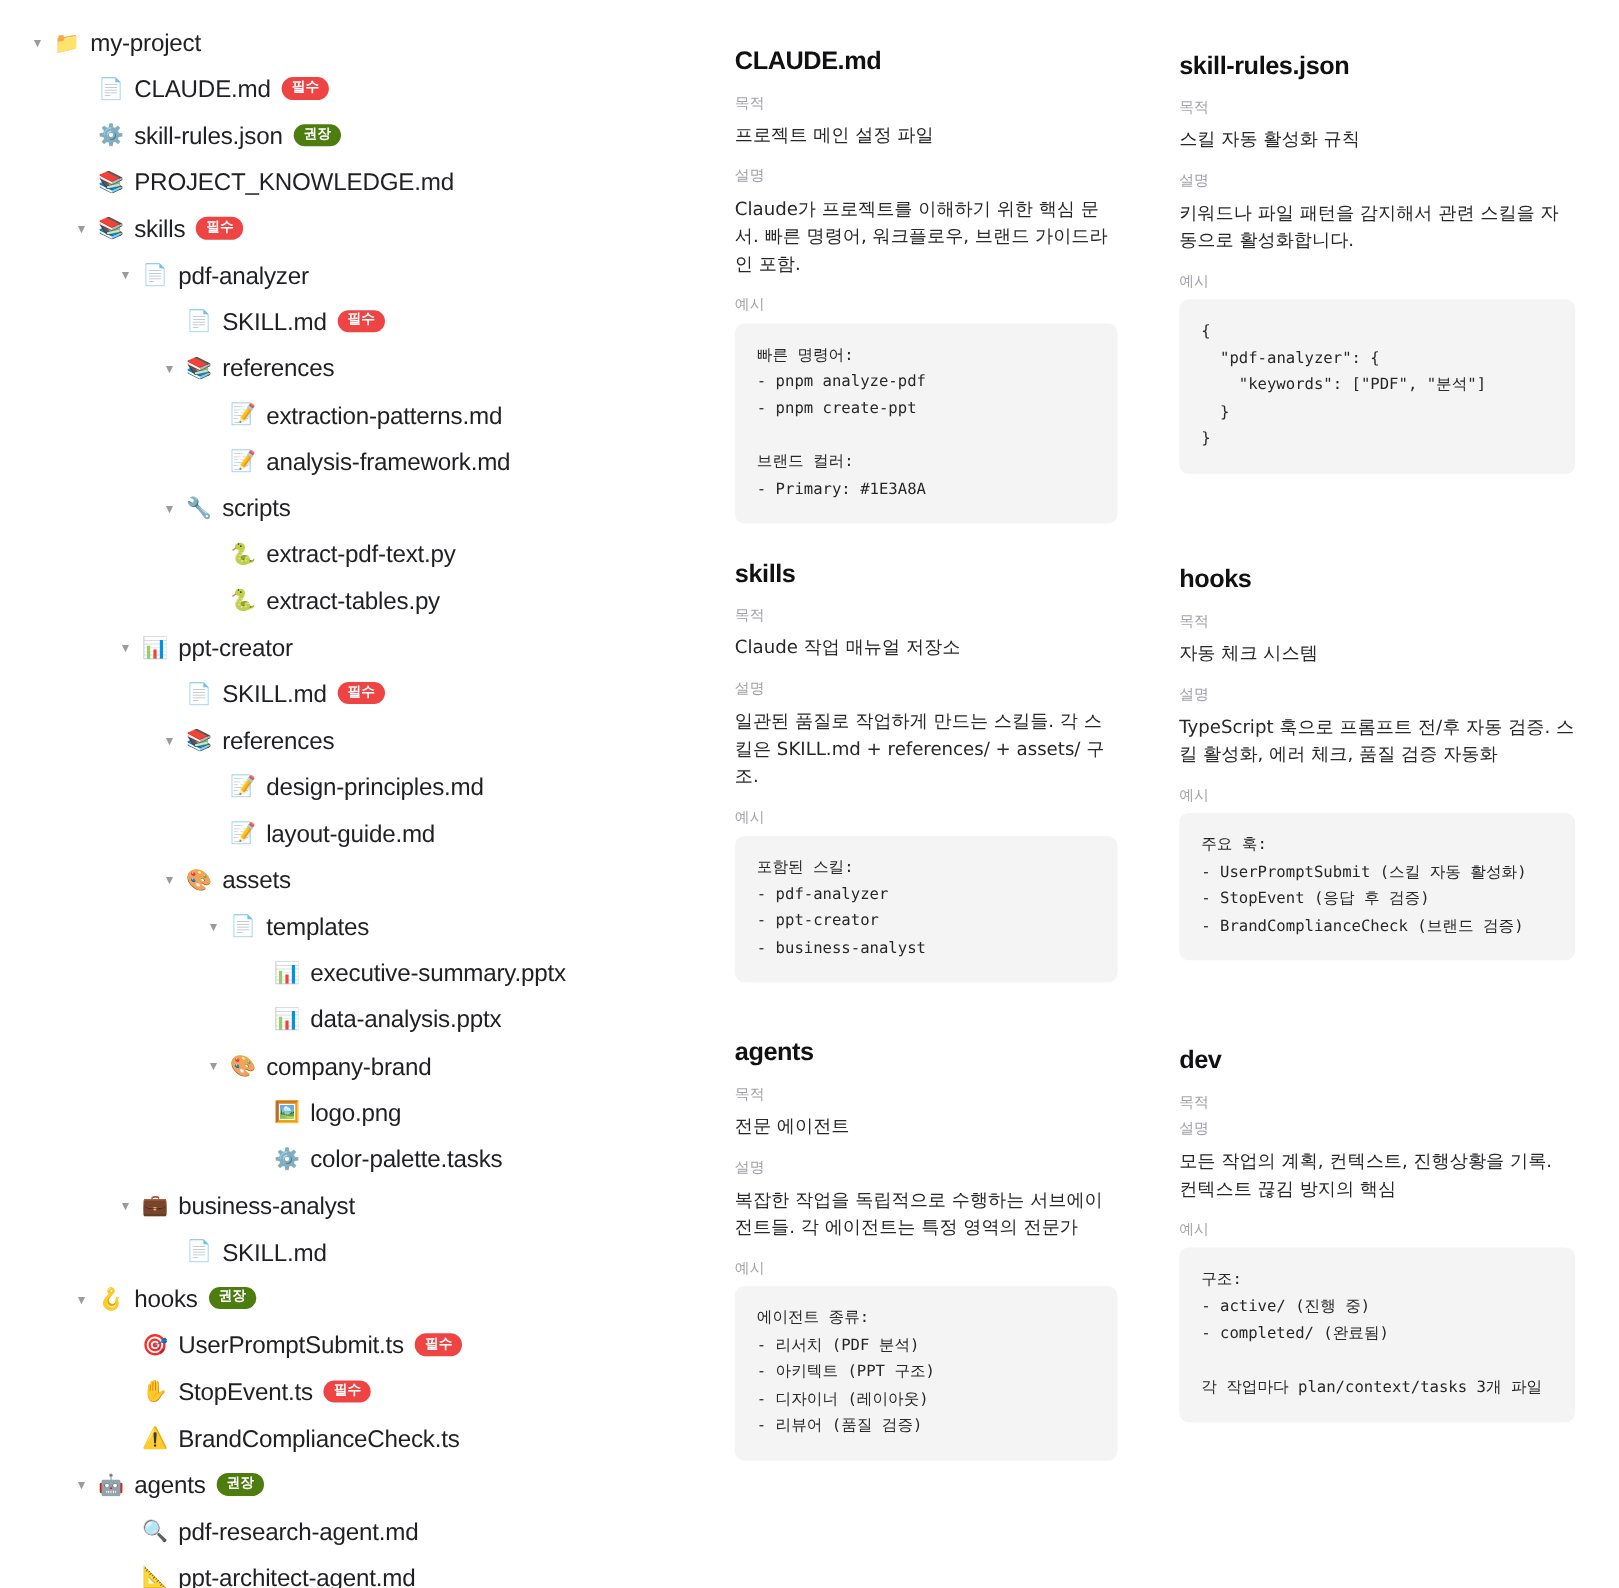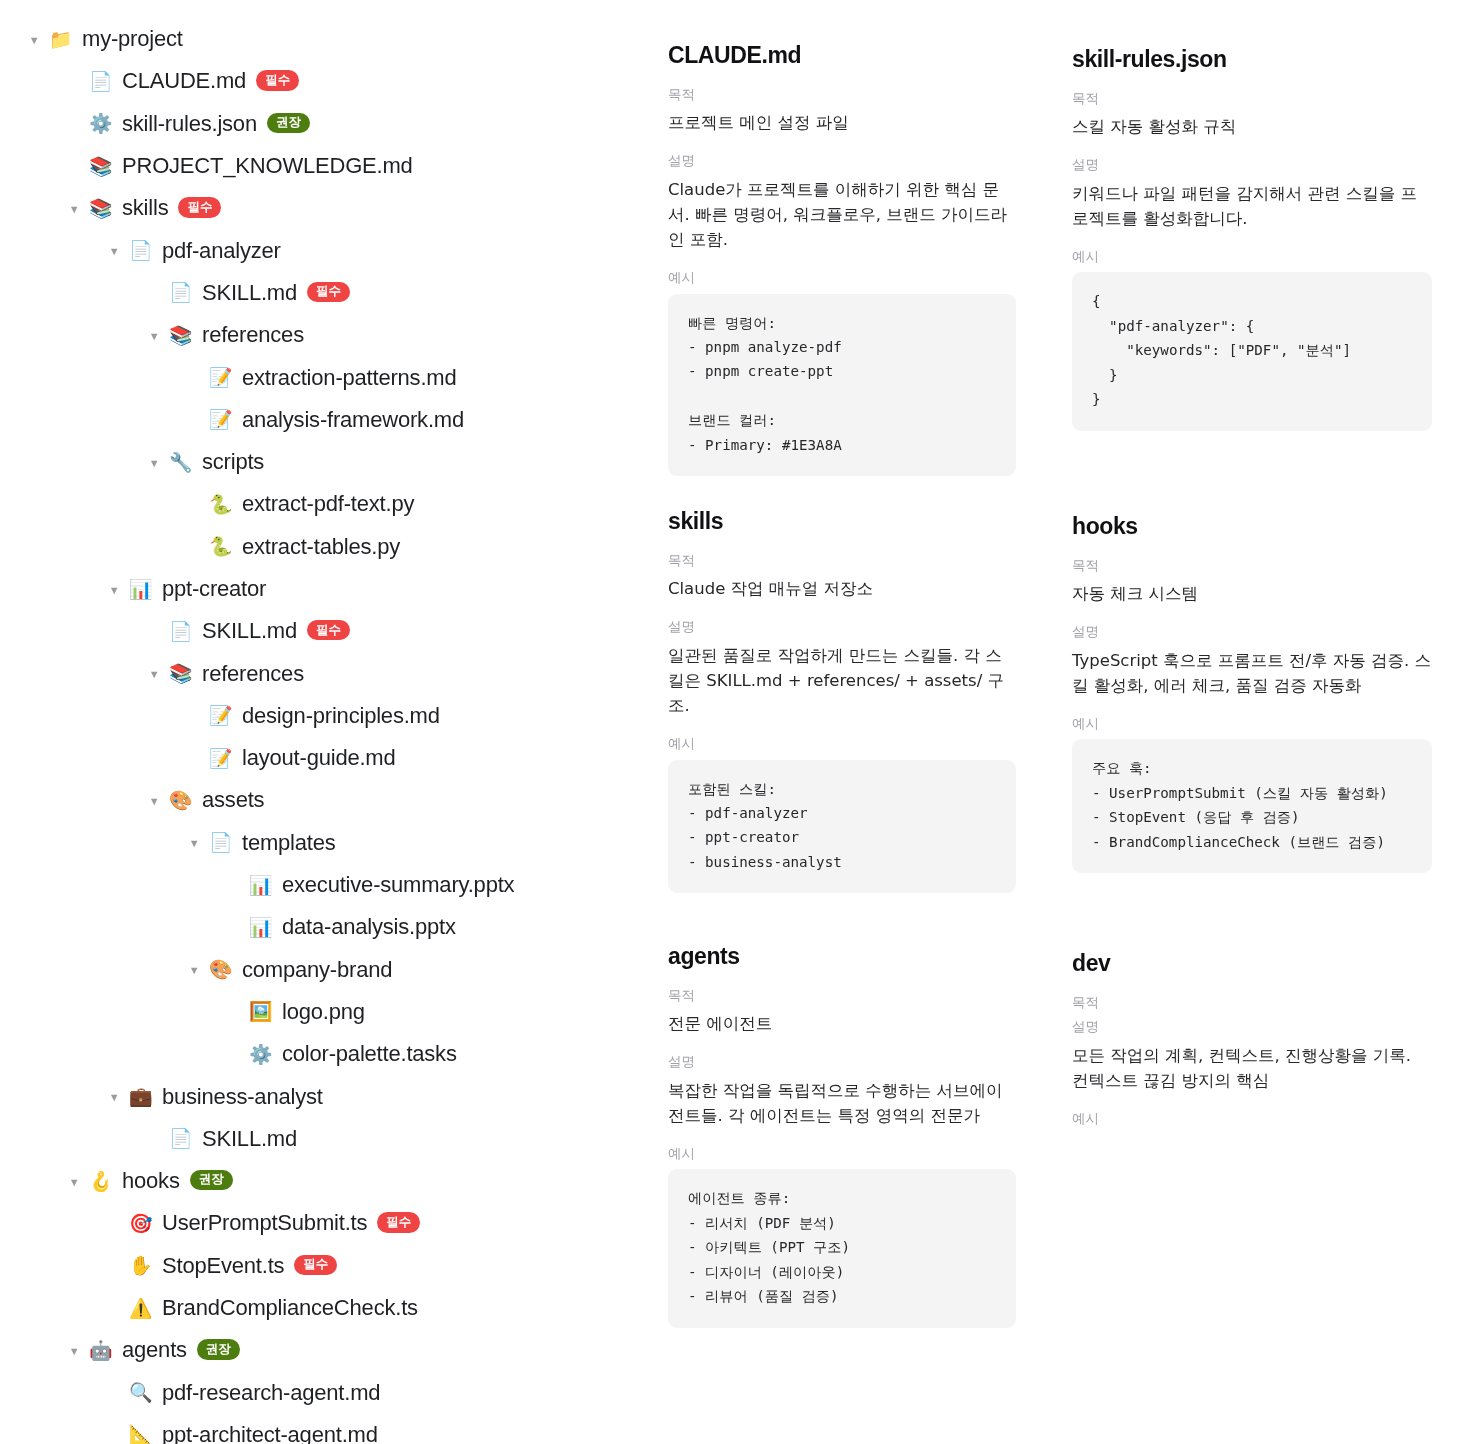--- a/index.html
+++ b/index.html
@@ -65,21 +65,21 @@
     margin-left: 10px;
     padding: 2.5px 9px 3.5px 9px;
     border-radius: 999px;
     font-size: 12.5px;
     font-weight: 700;
     color: #ffffff;
     line-height: 1.15;
     letter-spacing: 0px;
     position: relative;
     top: -1px;
-    font-family: Liberation Sans, sans-serif;
+    font-family: Liberation Mono, monospace;
   }
   .badge.req  { background: #ef4444; }
   .badge.rec  { background: #4d7c0f; }
 
   
   .col {
     position: absolute;
     top: 38px;
     width: 348px;
   }
@@ -352,21 +352,21 @@
 - 리뷰어 (품질 검증)</pre>
       </div>
     </div>
 
   <div class="col" id="col-right">
       <div class="card" style="position: absolute; top: 8px; left: 0px; width: 100%;">
         <div class="card-title">skill-rules.json</div>
         <div class="field-label">목적</div>
         <div class="field-value">스킬 자동 활성화 규칙</div>
         <div class="field-label">설명</div>
-        <div class="field-value">키워드나 파일 패턴을 감지해서 관련 스킬을 프로젝트를 활성화합니다.</div>
+        <div class="field-value">키워드나 파일 패턴을 감지해서 관련 스킬을 자동으로 활성화합니다.</div>
         <div class="field-label">예시</div>
         <pre class="code-block">{
   "pdf-analyzer": {
     "keywords": ["PDF", "분석"]
   }
 }</pre>
       </div>
       <div class="card" style="position: absolute; top: 475px; left: 0px; width: 100%;">
         <div class="card-title">hooks</div>
         <div class="field-label">목적</div>
@@ -378,16 +378,21 @@
 - UserPromptSubmit (스킬 자동 활성화)
 - StopEvent (응답 후 검증)
 - BrandComplianceCheck (브랜드 검증)</pre>
       </div>
       <div class="card" style="position: absolute; top: 912px; left: 0px; width: 100%;">
         <div class="card-title">dev</div>
         <div class="field-label">목적</div>
         <div class="field-label">설명</div>
         <div class="field-value">모든 작업의 계획, 컨텍스트, 진행상황을 기록. 컨텍스트 끊김 방지의 핵심</div>
         <div class="field-label">예시</div>
+        <pre class="code-block">구조:
+- active/ (진행 중)
+- completed/ (완료됨)
+
+각 작업마다 plan/context/tasks 3개 파일</pre>
       </div>
     </div>
 
 </div>
 
 </body></html>

